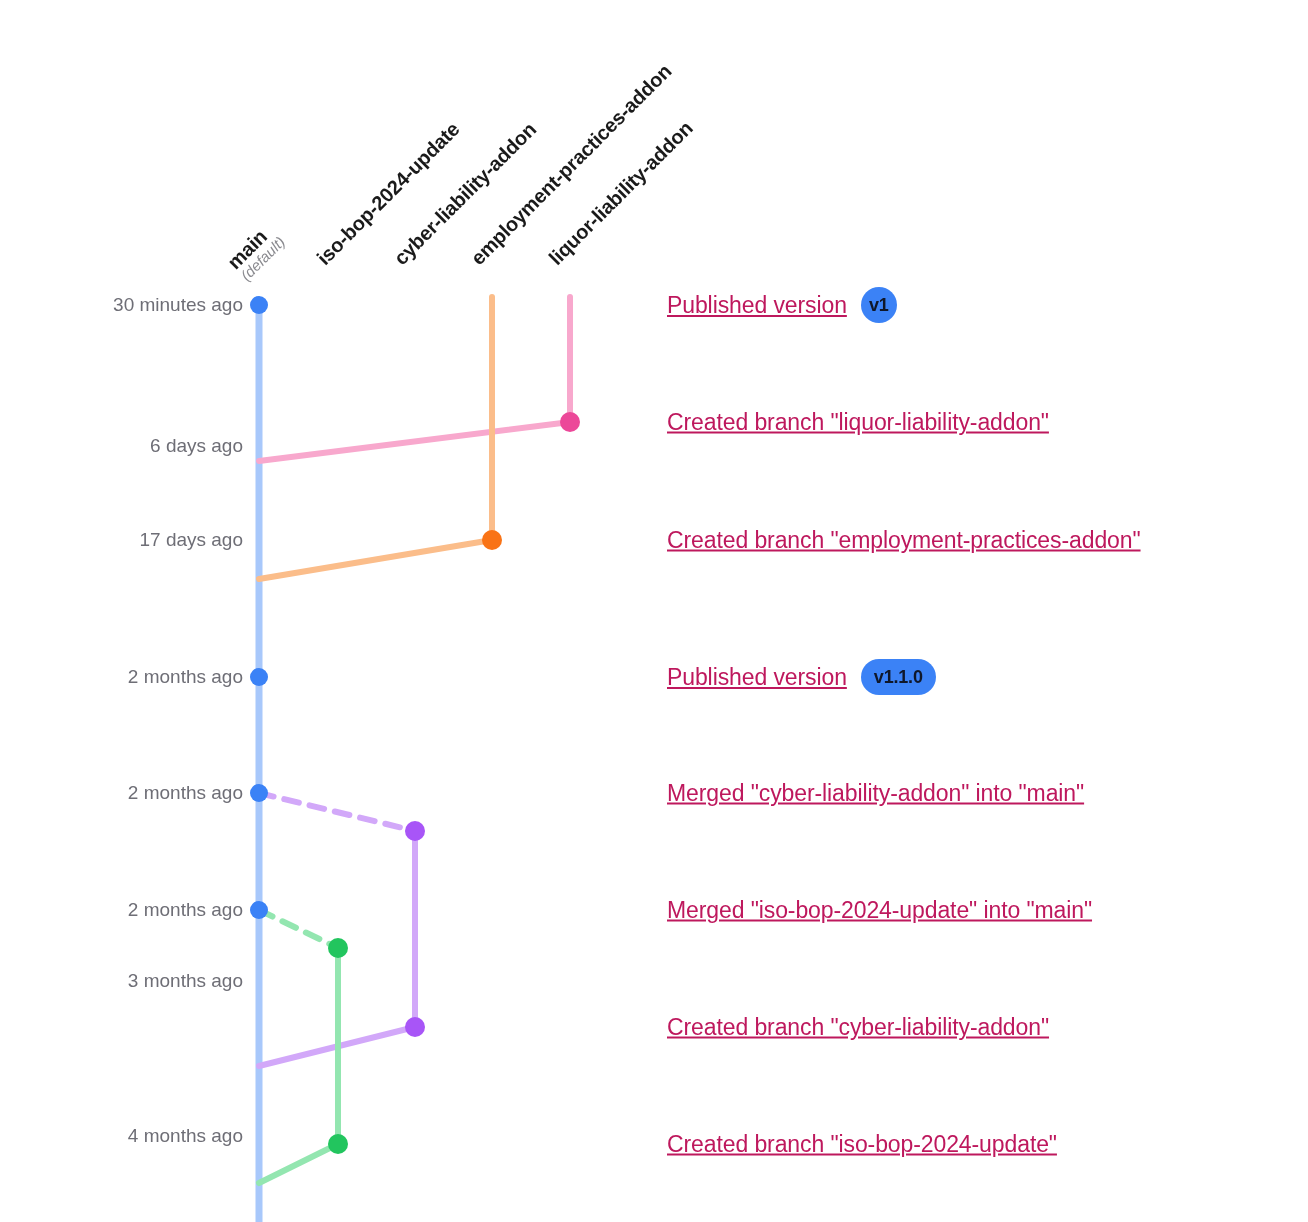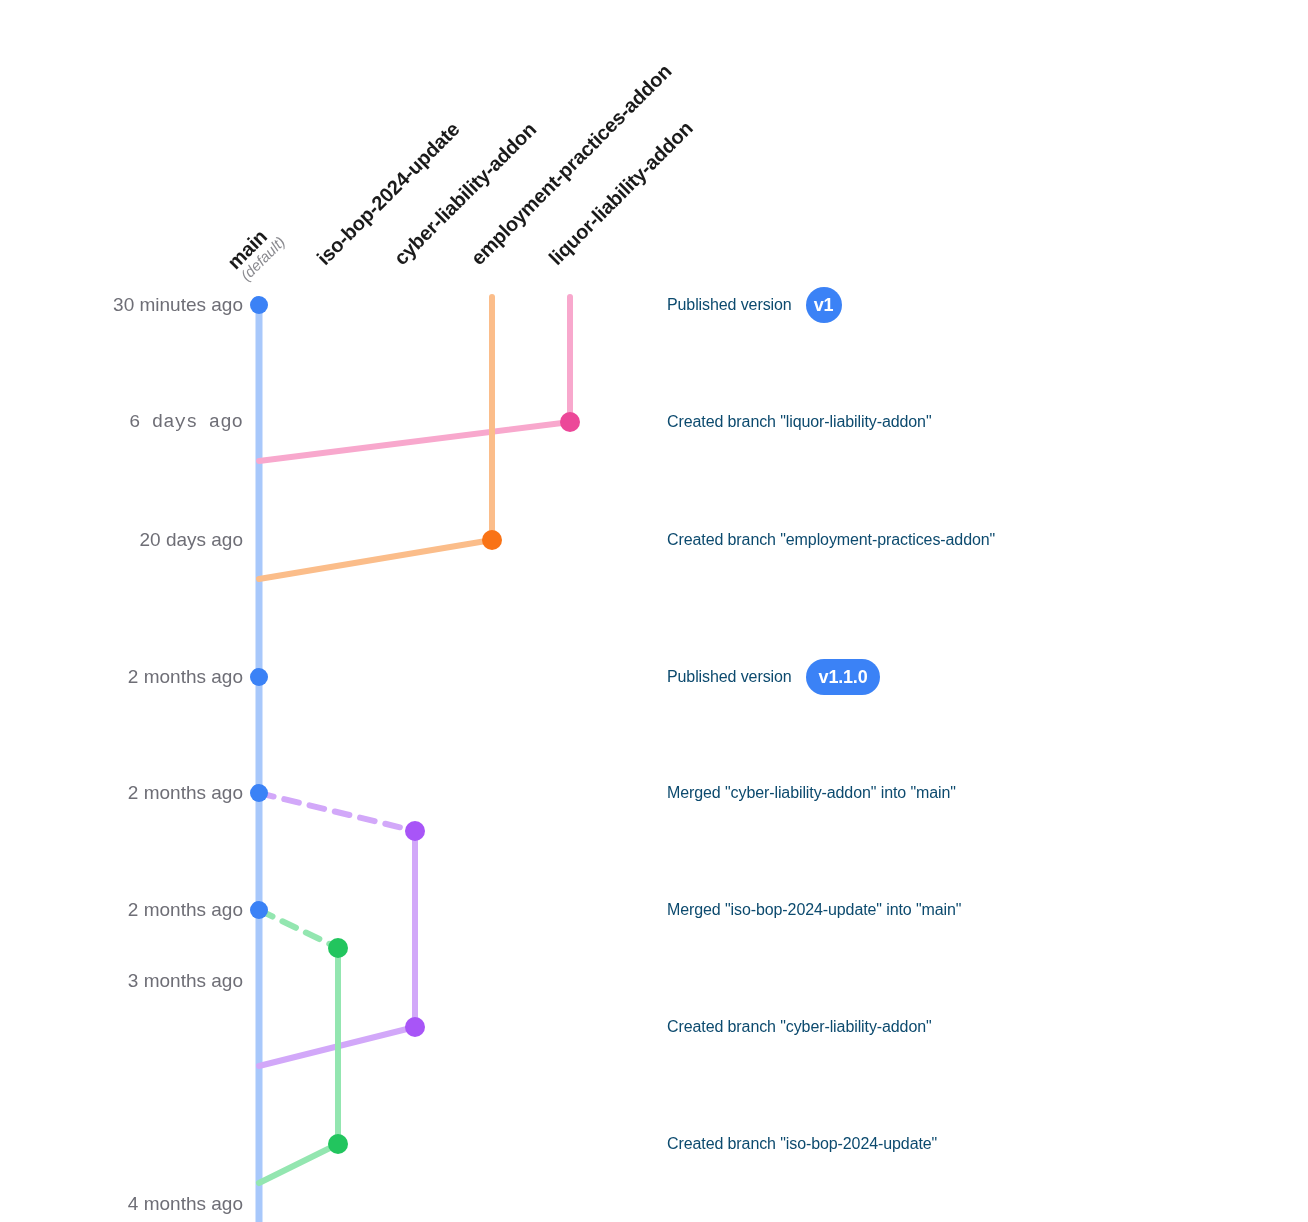--- a/index.html
+++ b/index.html
@@ -60,30 +60,31 @@
   .event-row {
     position: absolute;
     left: 667px;
     display: flex;
     align-items: center;
     gap: 14px;
     white-space: nowrap;
     transform: translateY(-50%);
   }
   .event-label {
-    font-size: 16px;
-    color: #0c4a6e;
+    font-size: 23px;
+    color: #be185d;
     letter-spacing: -0.1px;
+    text-decoration: underline;
   }
   .version-badge {
     display: inline-flex;
     align-items: center;
     justify-content: center;
     background: #3b82f6;
-    color: #ffffff;
+    color: #0f172a;
     font-size: 18px;
     font-weight: 600;
     border-radius: 999px;
     height: 36px;
     min-width: 36px;
     padding: 0 13px;
     box-sizing: border-box;
     letter-spacing: -0.2px;
   }
   .version-badge.round {
@@ -137,27 +138,27 @@
       </div>
       <div class="branch-header" style="left: 482px; top: 248px;">
         <span class="bh-name">employment-practices-addon</span>
       </div>
       <div class="branch-header" style="left: 560px; top: 248px;">
         <span class="bh-name">liquor-liability-addon</span>
       </div>
     </div>
   <div id="timestamps-layer">
       <div class="timestamp" style="top: 305px;">30 minutes ago</div>
-      <div class="timestamp" style="top: 422px; font-family: Liberation Mono, monospace;">6 days ago</div>
-      <div class="timestamp" style="top: 540px;">20 days ago</div>
+      <div class="timestamp" style="top: 446px;">6 days ago</div>
+      <div class="timestamp" style="top: 540px;">17 days ago</div>
       <div class="timestamp" style="top: 677px;">2 months ago</div>
       <div class="timestamp" style="top: 793px;">2 months ago</div>
       <div class="timestamp" style="top: 910px;">2 months ago</div>
       <div class="timestamp" style="top: 981px;">3 months ago</div>
-      <div class="timestamp" style="top: 1204px; margin-left: 13px;">4 months ago</div>
+      <div class="timestamp" style="top: 1136px; margin-left: 13px;">4 months ago</div>
     </div>
   <div id="events-layer">
       <div class="event-row" style="top: 305px;">
         <span class="event-label">Published version</span>
         <span class="version-badge round">v1</span>
       </div>
       <div class="event-row" style="top: 422px;">
         <span class="event-label">Created branch "liquor-liability-addon"</span>
       </div>
       <div class="event-row" style="top: 540px; align-items: center;">

